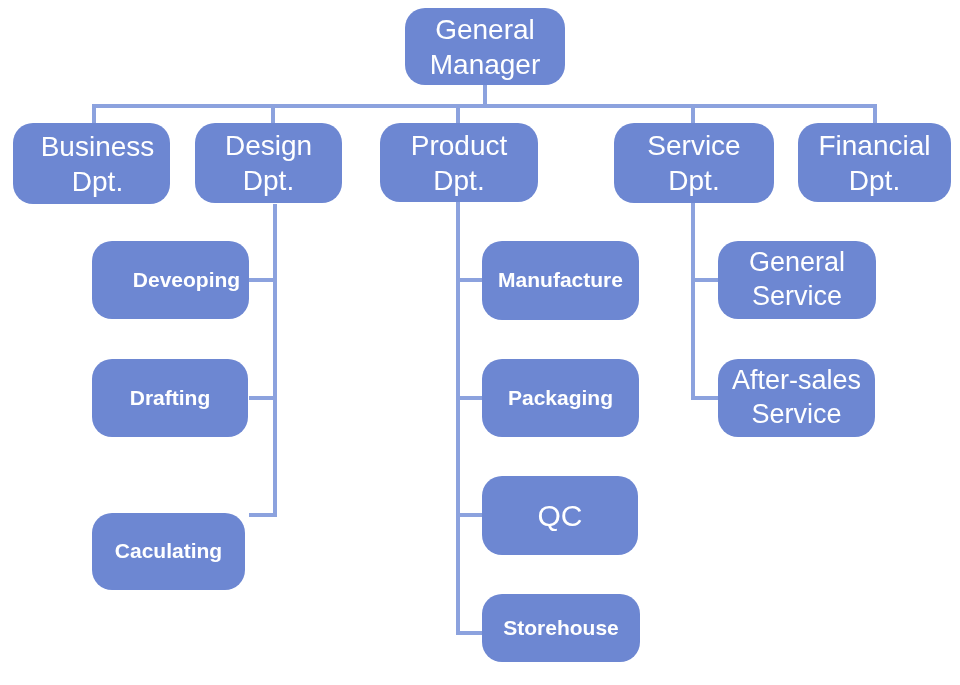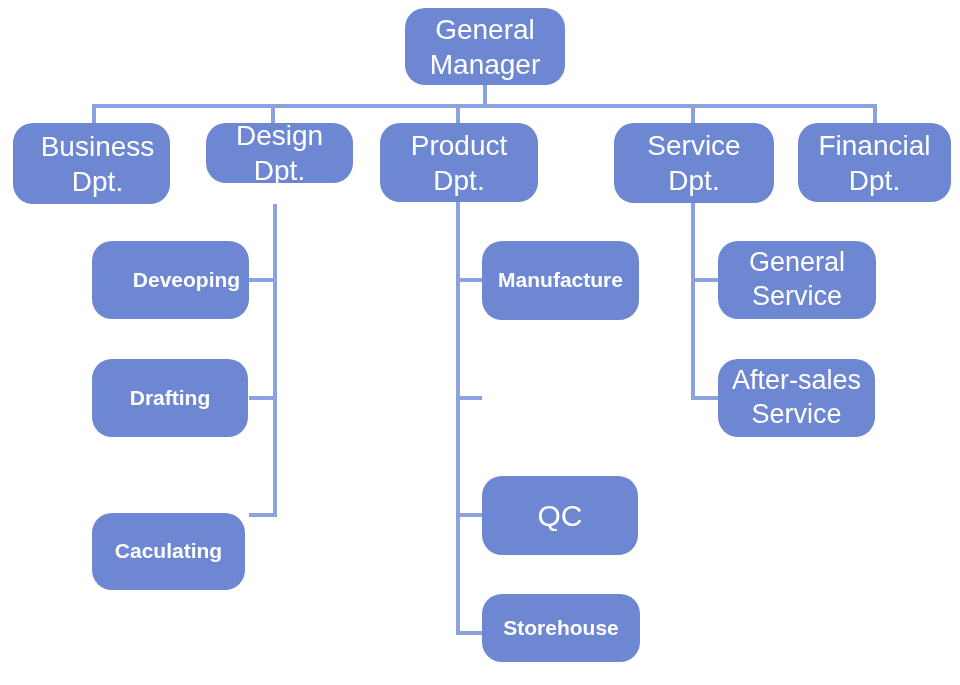--- a/index.html
+++ b/index.html
@@ -13,21 +13,21 @@
     text-align:center;white-space:pre-line;line-height:1.25;box-sizing:border-box;
   }
   .t-xl{font-size:28px;font-weight:400;}
   .t-lg{font-size:27px;font-weight:400;}
   .t-qc{font-size:30px;font-weight:400;}
   .t-sm{font-size:21px;font-weight:700;}
   .line{position:absolute;background:var(--conn,#8ca2de);}
   
   .n-gm{left:405px;top:8px;width:160px;height:77px;}
   .n-business{left:13px;top:123px;width:157px;height:81px;padding-left:12px;}
-  .n-design{left:206px;top:123px;width:147px;height:60px;}
+  .n-design{left:195px;top:123px;width:147px;height:80px;}
   .n-product{left:380px;top:123px;width:158px;height:79px;}
   .n-service{left:614px;top:123px;width:160px;height:80px;}
   .n-financial{left:798px;top:123px;width:153px;height:79px;}
   .n-developing{left:92px;top:241px;width:157px;height:78px;padding-left:32px;}
   .n-drafting{left:92px;top:359px;width:156px;height:78px;}
   .n-calculating{left:92px;top:477px;width:153px;height:77px;margin-top:36px;}
   .n-manufacture{left:482px;top:241px;width:157px;height:79px;}
   .n-packaging{left:482px;top:359px;width:157px;height:78px;}
   .n-qc{left:482px;top:476px;width:156px;height:79px;}
   .n-storehouse{left:482px;top:594px;width:158px;height:68px;}
@@ -88,20 +88,21 @@
   <div class="node n-product t-xl">Product
 Dpt.</div>
   <div class="node n-service t-xl">Service
 Dpt.</div>
   <div class="node n-financial t-xl">Financial
 Dpt.</div>
   <div class="node n-developing t-sm">Deveoping</div>
   <div class="node n-drafting t-sm">Drafting</div>
   <div class="node n-calculating t-sm">Caculating</div>
   <div class="node n-manufacture t-sm">Manufacture</div>
+  <div class="node n-packaging t-sm">Packaging</div>
   <div class="node n-qc t-qc">QC</div>
   <div class="node n-storehouse t-sm">Storehouse</div>
   <div class="node n-genservice t-lg">General
 Service</div>
   <div class="node n-aftersales t-lg">After-sales
 Service</div>
 
 </div>
 
 </body></html>

